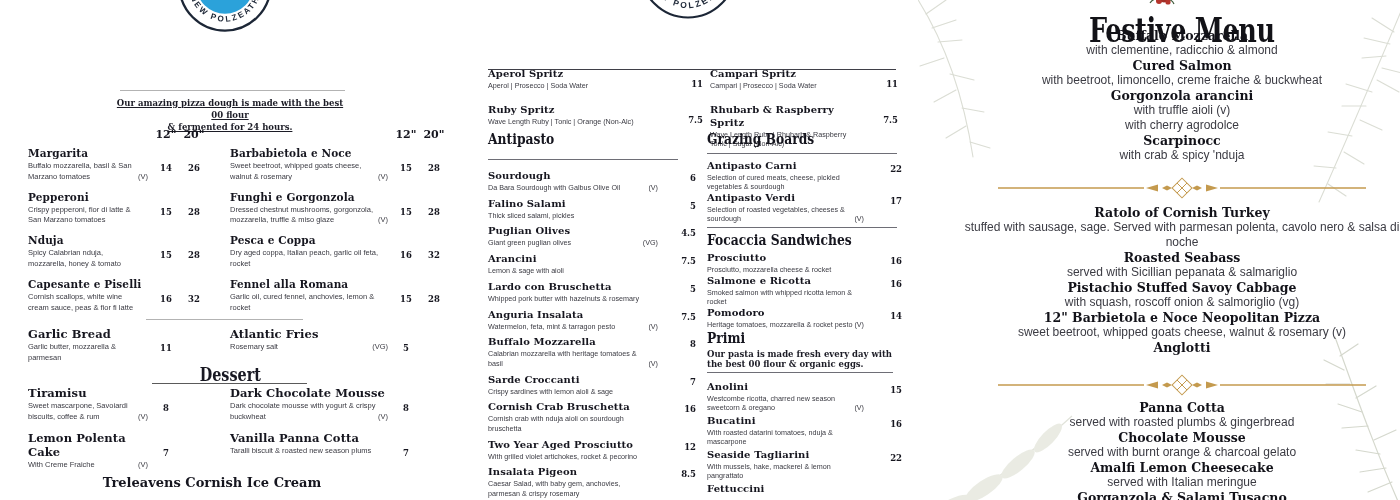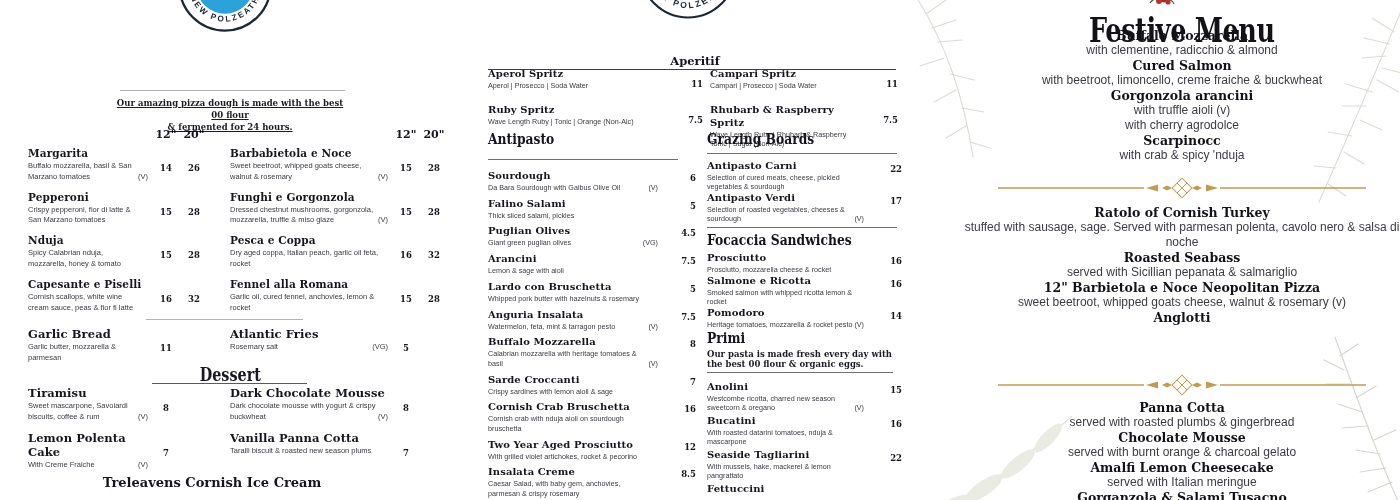--- a/index.html
+++ b/index.html
@@ -277,21 +277,20 @@
       <svg viewBox="0 0 100 100" width="100" height="100">
         <circle cx="50" cy="50" r="47.5" fill="#ffffff" stroke="#1c2636" stroke-width="2.2"></circle>
         <circle cx="50" cy="50" r="30" fill="#2ba2da"></circle>
         <path id="arcM" d="M 12,50 A 38,38 0 0 0 88,50" fill="none"></path>
         <text font-family="Liberation Sans, sans-serif" font-size="8.5" font-weight="bold" fill="#1c2636" letter-spacing="2.2">
           <textPath href="#arcM" startOffset="50%" text-anchor="middle">NEW POLZEATH</textPath>
         </text>
       </svg>
     </div>
 
-    <h2 class="ap-title">Aperitif</h2>
     <hr class="hr lm-hr">
 
     <div class="ap-colA">
 
         <div class="ap-item">
           <div>
             <h4 class="item-name">Aperol Spritz</h4>
             <p class="item-desc"><span>Aperol | Prosecco | Soda Water</span></p>
           </div>
           <span class="ap-price">11</span>
@@ -404,21 +403,21 @@
           <div class="ln-item">
             <div>
               <h4 class="item-name">Two Year Aged Prosciutto</h4>
               <p class="item-desc"><span>With grilled violet artichokes, rocket &amp; pecorino</span></p>
             </div>
             <span class="ln-price">12</span>
           </div>
 
           <div class="ln-item">
             <div>
-              <h4 class="item-name">Insalata Creme</h4>
+              <h4 class="item-name">Insalata Pigeon</h4>
               <p class="item-desc"><span>Caesar Salad, with baby gem, anchovies, parmesan &amp; crispy rosemary</span></p>
             </div>
             <span class="ln-price">8.5</span>
           </div>
         </div>
     </div>
 
     <div class="rt-col">
       <h3 class="sec-title"><span>Grazing Boards</span></h3>
       <hr class="sec-hr gz-hr">
@@ -601,20 +600,24 @@
         <div class="fm-course">
           <h4>Ratolo of Cornish Turkey</h4>
           <p>stuffed with sausage, sage. Served with parmesan polenta, cavolo nero &amp; salsa di noche</p>
         </div>
 
         <div class="fm-course">
           <h4>Roasted Seabass</h4>
           <p>served with Sicillian pepanata &amp; salmariglio</p>
         </div>
 
+        <div class="fm-course">
+          <h4>Pistachio Stuffed Savoy Cabbage</h4>
+          <p>with squash, roscoff onion &amp; salmoriglio (vg)</p>
+        </div>
 
         <div class="fm-course">
           <h4>12" Barbietola e Noce Neopolitan Pizza</h4>
           <p>sweet beetroot, whipped goats cheese, walnut &amp; rosemary (v)</p>
         </div>
 
         <div class="fm-course">
           <h4>Anglotti</h4>
         </div>
       </div>

